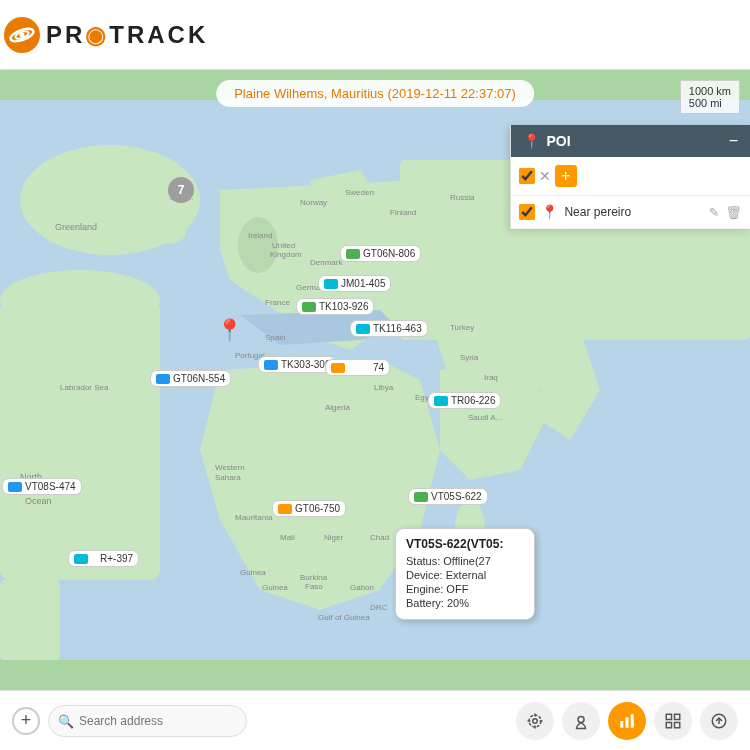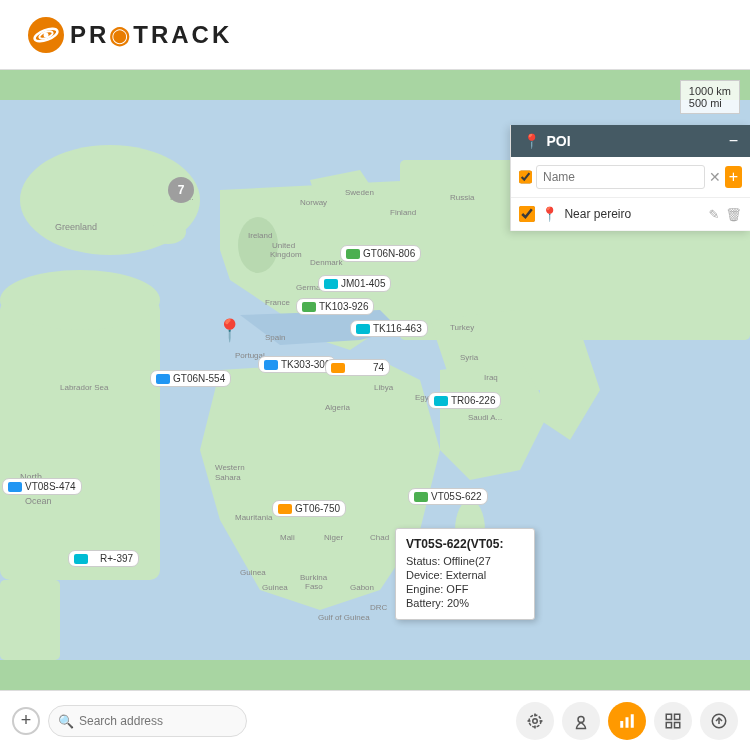--- a/index.html
+++ b/index.html
@@ -4,21 +4,21 @@
   <style>
     * { margin: 0; padding: 0; box-sizing: border-box; }
     body { width: 750px; height: 750px; overflow: hidden; font-family: Arial, sans-serif; background: #f0f0f0; }
 
     
     #header {
       height: 70px;
       background: #fff;
       display: flex;
       align-items: center;
-      padding: 0 28px;
+      padding: 0 4px;
       border-bottom: 1px solid #ddd;
     }
     #logo-area {
       display: flex;
       align-items: center;
       gap: 6px;
     }
 
     
     #map-container {
@@ -211,21 +211,21 @@
       font-size: 13px;
     }
 
     
     #vehicle-popup {
       position: absolute;
       bottom: 70px;
       left: 395px;
       background: #fff;
       border: 1px solid #ccc;
-      border-radius: 3px;
+      border-radius: 9px;
       padding: 8px 10px;
       font-size: 11px;
       color: #333;
       z-index: 15;
       min-width: 140px;
       box-shadow: 2px 2px 6px rgba(0,0,0,0.2);
     }
     #vehicle-popup .vt-title {
       font-weight: bold;
       font-size: 12px;
@@ -397,20 +397,24 @@
     <text x="318" y="520" font-size="8" fill="#888" font-family="Arial">Gulf of Guinea</text>
     <text x="420" y="455" font-size="8" fill="#888" font-family="Arial">Ye...</text>
     <text x="452" y="455" font-size="8" fill="#888" font-family="Arial">Gulf...</text>
 
     <text x="20" y="520" font-size="7" fill="#888" font-family="Arial">Suriname</text>
     <text x="20" y="500" font-size="7" fill="#888" font-family="Arial">Guyana</text>
 
     <rect x="0" y="480" width="60" height="80" rx="5" fill="#c8e6c0"></rect>
   </svg>
 
+  <div id="location-banner">
+    <span>Plaine Wilhems, Mauritius</span>
+    <span style="color:#e07b00;">(2019-12-11 22:37:07)</span>
+  </div>
 
   <div id="scale-indicator">
     <div>1000 km</div>
     <div>500 mi</div>
   </div>
 
   <div class="cluster-badge iceland-cluster" style="left:168px;top:107px;">
     <span>7</span>
   </div>
 
@@ -487,21 +491,20 @@
   <div id="poi-panel">
     <div id="poi-header">
       <div id="poi-header-left">
         <span class="poi-icon">📍</span>
         <span>POI</span>
       </div>
       <button id="poi-minus">−</button>
     </div>
     <div id="poi-search-row">
       <input type="checkbox" class="poi-checkbox" checked="" style="">
-      <input type="text" id="poi-search-input" placeholder="Name" style="">
       <button class="poi-search-clear">✕</button>
       <button class="poi-add-btn">+</button>
     </div>
     <div class="poi-list-item">
       <input type="checkbox" class="poi-item-checkbox" checked="" style="">
       <span class="poi-location-dot">📍</span>
       <span class="poi-item-name">Near pereiro</span>
       <button class="poi-edit-btn">✎</button>
       <button class="poi-delete-btn">🗑</button>
     </div>

